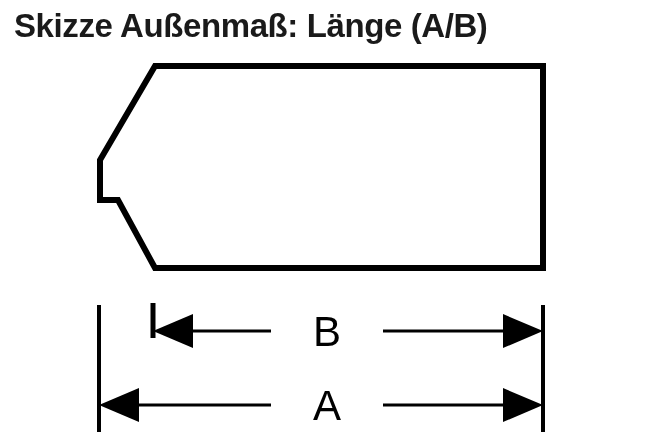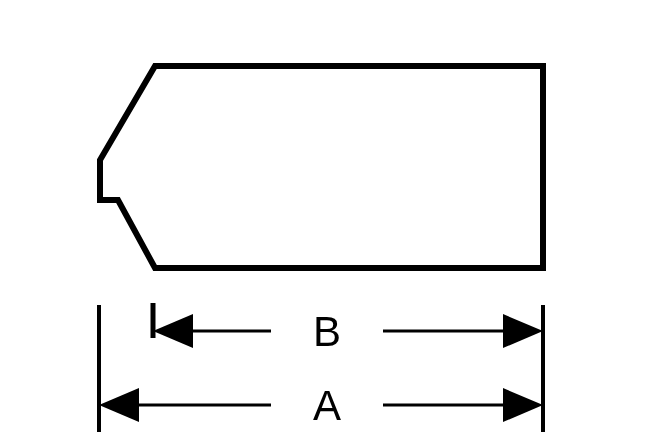--- a/index.html
+++ b/index.html
@@ -39,20 +39,21 @@
     font-size: 42px;
     font-weight: normal;
     fill: #000000;
   }
 </style>
 </head>
 <body>
 
 <div id="page">
 
+  <div id="title">Skizze Außenmaß: Länge (A/B)</div>
 
   <svg id="drawing" viewBox="0 0 660 440">
 
     <polygon id="profile-shape" points="155,66 543,66 543,268 155,268 118,200 100,200 100,160 155,66" fill="none" stroke="#000000" stroke-width="6" stroke-linejoin="miter" stroke-linecap="square"></polygon>
 
     <line id="ext-left-a" x1="99" y1="305" x2="99" y2="432" stroke="#000000" stroke-width="4"></line>
 
     <line id="ext-tick-b" x1="153" y1="303" x2="153" y2="338" stroke="#000000" stroke-width="5"></line>
 
     <line id="ext-right" x1="543" y1="305" x2="543" y2="432" stroke="#000000" stroke-width="4"></line>

